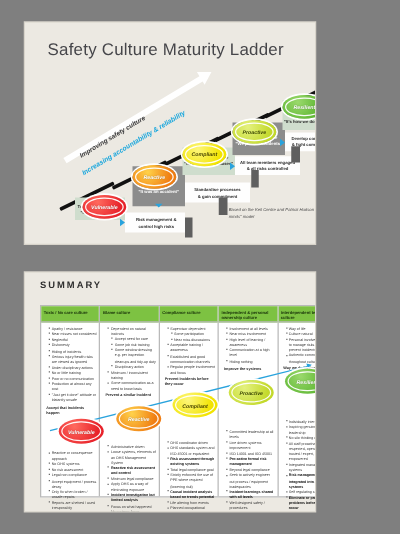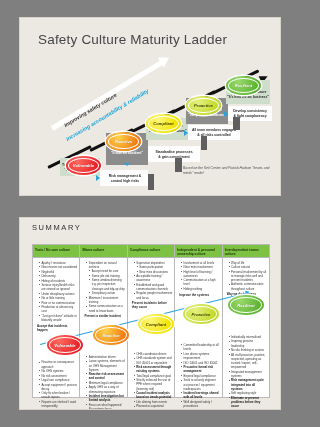--- a/index.html
+++ b/index.html
@@ -6,21 +6,21 @@
   body{
     width:300px;height:427px;
     background:#7f7f7f;
     font-family:"Liberation Sans", sans-serif;
     overflow:hidden;
     position:relative;
   }
   .slide{
     position:absolute;
     left:20px;
-    width:260px;
+    width:232px;
     background:#ece9e2;
     box-shadow:0 0 0 1px #d8d4cb;
     overflow:hidden;
   }
   #slide-ladder{top:18px;height:177px;}
   #slide-summary{top:218px;height:191px;}
 
   
   .ladder-title{
     position:absolute;left:18px;top:14px;
@@ -83,21 +83,21 @@
   .ell span{position:relative;z-index:2;}
 
   .credit{
     position:absolute;left:163px;top:148px;width:92px;
     font-size:3.4px;font-style:italic;color:#4b4b4b;line-height:1.5;
   }
 
   
   .sum-title{
     position:absolute;left:12px;top:5px;
-    font-size:7.5px;font-weight:normal;letter-spacing:1.6px;color:#2f2f2f;
+    font-size:7.5px;font-weight:bold;letter-spacing:1.6px;color:#2f2f2f;
   }
   .table{
     position:absolute;left:12px;top:26px;width:236px;height:152px;
     display:flex;background:#fff;border:.6px solid #b9b9b9;
   }
   .col{
     flex:1;border-right:.6px solid #b9b9b9;position:relative;
     display:flex;flex-direction:column;
   }
   .col:last-child{border-right:none;}

